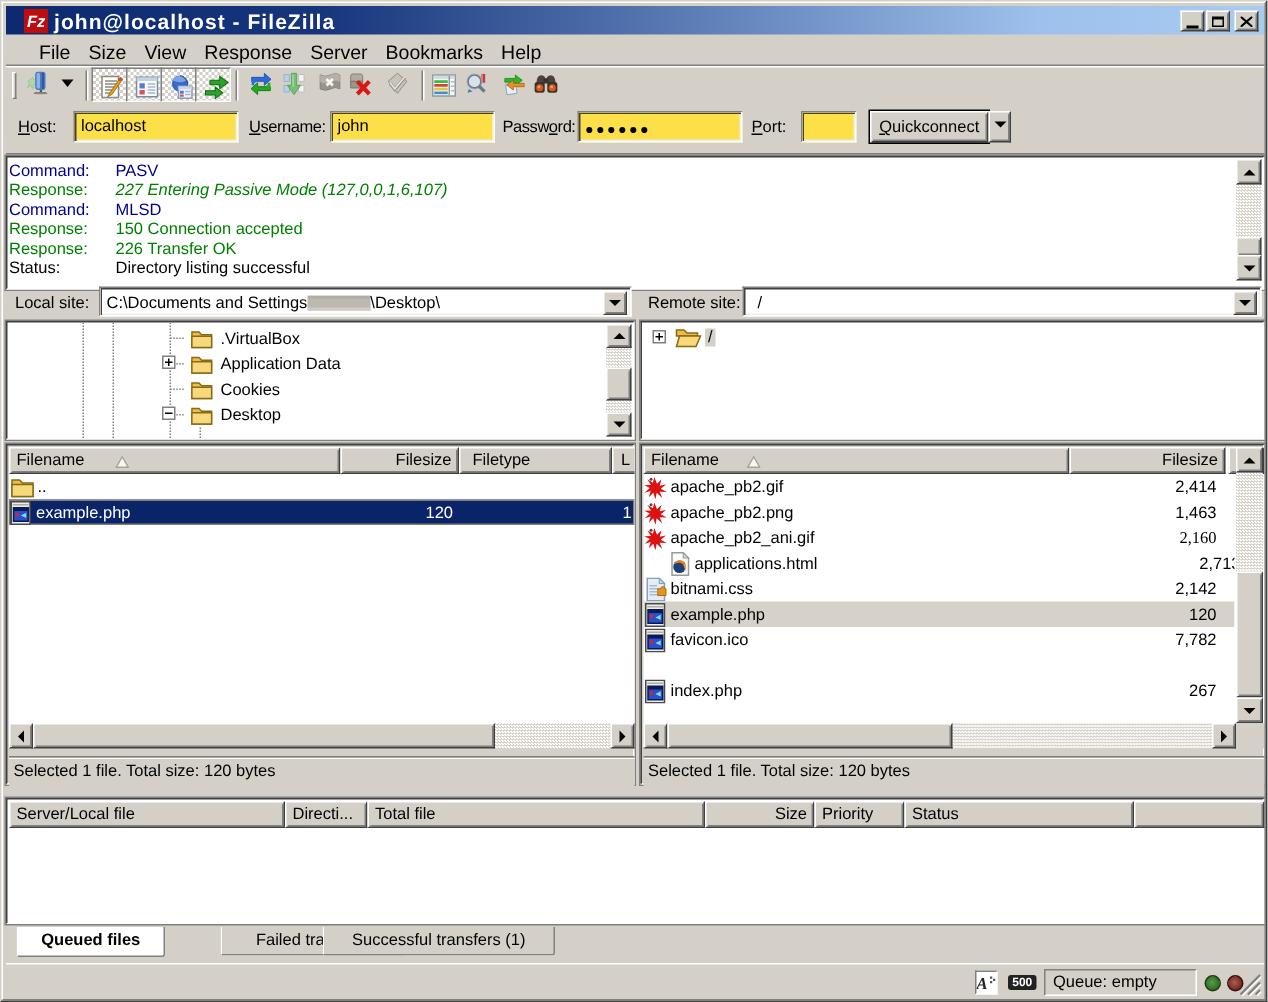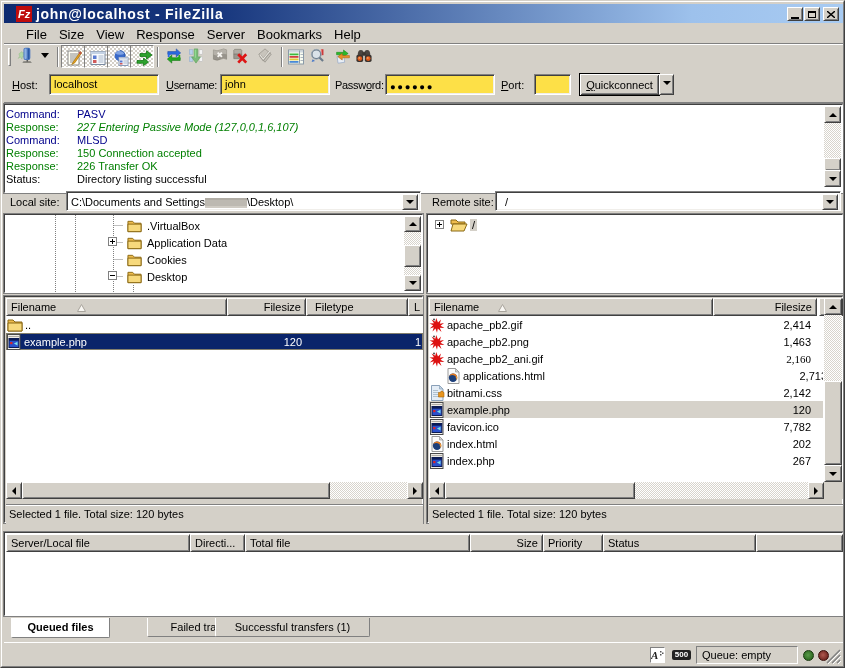--- a/index.html
+++ b/index.html
@@ -500,27 +500,20 @@
           <path d="M11.5 7.8 l-3.6 1.8 3.6 1.8z" fill="#7ae0e8"></path>
         </svg>example.php<span class="cell-r" style="left:280px;width:102px;">120</span></div>
 <div class="row" style="left:0px;top:102px;width:394px;"><svg class="fico" width="16" height="16" viewBox="0 0 16 16">
           <rect x="1.5" y="0.5" width="12.5" height="15" fill="#efede8" stroke="#4a4a4a"></rect>
           <path d="M2.5 2.5 h10.5" stroke="#b0aca4" stroke-width="1"></path>
           <rect x="3" y="4.5" width="9.8" height="9" fill="#2a50cc" stroke="#0a1a55"></rect>
           <rect x="3" y="4.5" width="9.8" height="2.2" fill="#0a1a55"></rect>
           <rect x="4.2" y="8" width="2.2" height="2.2" fill="#e02222"></rect>
           <path d="M11.5 7.8 l-3.6 1.8 3.6 1.8z" fill="#7ae0e8"></path>
         </svg>favicon.ico<span class="cell-r" style="left:280px;width:102px;">7,782</span></div>
-<div class="row" style="left:0px;top:119px;width:394px;"><svg class="fico" width="16" height="16" viewBox="0 0 16 16">
-          <path d="M3 0.5 h7.5 l3.5 3.5 v11.5 h-11z" fill="#fcfcfc" stroke="#9a9a9a"></path>
-          <path d="M10.5 0.5 l3.5 3.5 h-3.5z" fill="#d8d8d8" stroke="#9a9a9a" stroke-width="0.7"></path>
-          <circle cx="8" cy="9.8" r="4.2" fill="#1c3f7a"></circle>
-          <path d="M4.2 8.2 a4.2 4.2 0 0 1 7.6 -0.6 q0.7 2.8 -0.6 4.6 q0.9 -3 -1.4 -4.4 q-2.6 -1.6 -5.6 0.4z" fill="#e87c1e"></path>
-          <path d="M11.8 12.6 q1.3 -2.2 0.3 -4.6 l-1.6 1 q1.6 1.6 1.3 3.6z" fill="#f0a040"></path>
-        </svg>index.html<span class="cell-r" style="left:280px;width:102px;">202</span></div>
 <div class="row" style="left:0px;top:136px;width:394px;"><svg class="fico" width="16" height="16" viewBox="0 0 16 16">
           <rect x="1.5" y="0.5" width="12.5" height="15" fill="#efede8" stroke="#4a4a4a"></rect>
           <path d="M2.5 2.5 h10.5" stroke="#b0aca4" stroke-width="1"></path>
           <rect x="3" y="4.5" width="9.8" height="9" fill="#2a50cc" stroke="#0a1a55"></rect>
           <rect x="3" y="4.5" width="9.8" height="2.2" fill="#0a1a55"></rect>
           <rect x="4.2" y="8" width="2.2" height="2.2" fill="#e02222"></rect>
           <path d="M11.5 7.8 l-3.6 1.8 3.6 1.8z" fill="#7ae0e8"></path>
         </svg>index.php<span class="cell-r" style="left:280px;width:102px;">267</span></div>
 </div>
 

